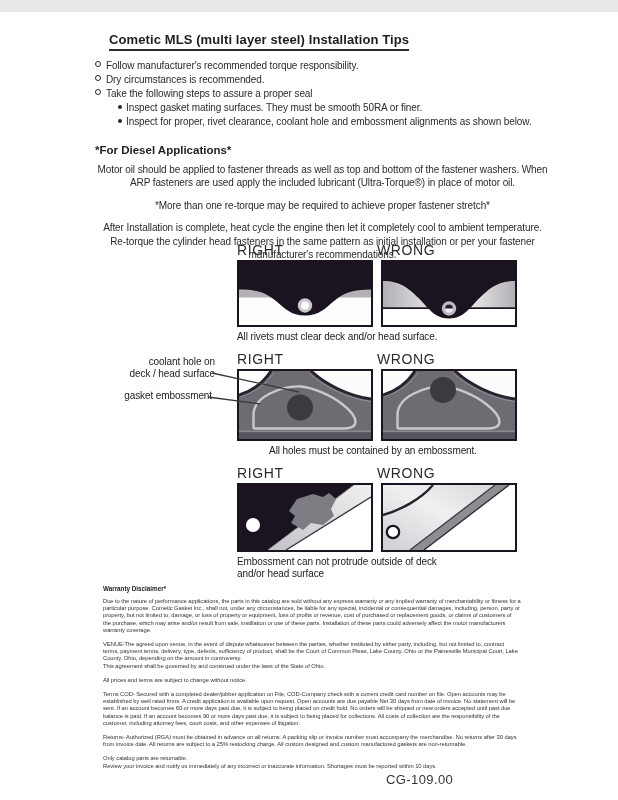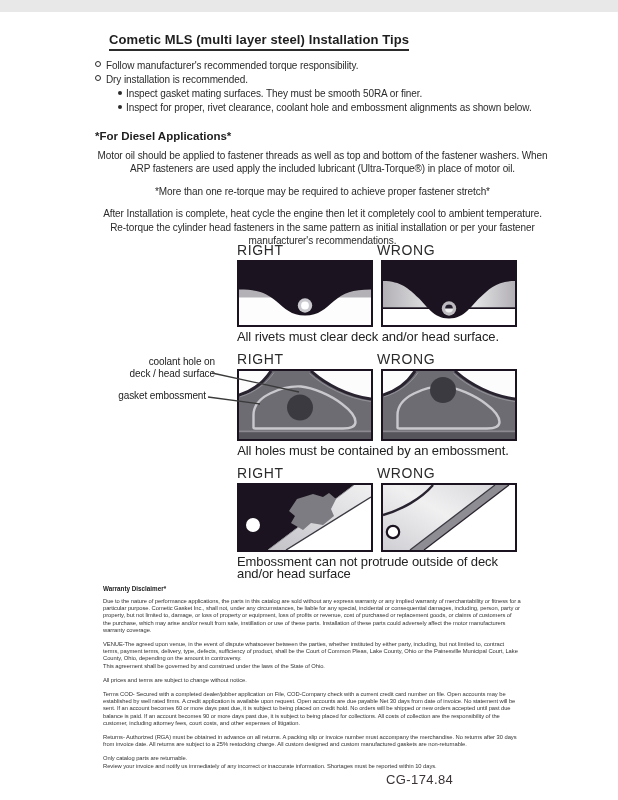--- a/index.html
+++ b/index.html
@@ -26,27 +26,27 @@
   }
   
   .diesel-heading{font-size:11.5px;font-weight:bold;color:#1e1e1e;margin:15px 0 7px 0;}
   .para{font-size:10px;line-height:13.4px;letter-spacing:-.1px;width:455px;margin:0 0 9px 0;text-align:center;}
   
   .diagrams{position:absolute;left:237px;top:230px;width:272px;}
   .dlabels{display:flex;gap:8px;margin-bottom:2px;}
   .dlabels div{width:132px;text-align:left;font-size:14px;letter-spacing:.6px;color:#2b2b2b;}
   .dimgs{display:flex;gap:8px;}
   .dimg{border:2px solid #1b1420;line-height:0;background:#fff;}
-  .dcaption{font-size:13px;line-height:12px;letter-spacing:-.1px;margin:4px 0 8px 0;color:#222;}
+  .dcaption{font-size:10px;line-height:12px;letter-spacing:-.1px;margin:4px 0 8px 0;color:#222;}
   .dcaption.center{text-align:center;}
   .pre{white-space:pre-line;}
   
   .ann{position:absolute;text-align:right;font-size:10px;line-height:11.5px;letter-spacing:-.1px;color:#222;}
   .ann-coolant{left:101px;top:344px;width:114px;}
-  .ann-emboss{left:95px;top:378px;width:111px;}
+  .ann-emboss{left:101px;top:378px;width:111px;}
   .pointer-overlay{position:absolute;left:95px;top:330px;pointer-events:none;}
   
   .legal{position:absolute;left:103px;top:573px;width:418px;color:#333;}
   .legal-heading{font-size:6.3px;font-weight:bold;margin:0 0 6px 0;color:#222;}
   .lp{font-size:5.8px;line-height:7.2px;letter-spacing:-.05px;margin:0 0 7px 0;}
   .lp.tight{margin-bottom:0;}
   
   .page-number{position:absolute;left:386px;top:760px;font-size:13px;letter-spacing:.4px;color:#3a3436;}
 </style>
 </head>
@@ -54,21 +54,24 @@
 
 <div class="page">
 
   <div class="intro">
     <h1 class="title">Cometic MLS (multi layer steel) Installation Tips</h1>
 
     <div class="tip-row">
       <span class="marker"></span><span>Follow manufacturer's recommended torque responsibility.</span>
     </div>
     <div class="tip-row">
-      <span class="marker"></span><span>Dry installation is recommended.</span>
+      <span class="marker"></span><span>Dry circumstances is recommended.</span>
+    </div>
+    <div class="tip-row">
+      <span class="marker"></span><span>Take the following steps to assure a proper seal</span>
     </div>
     <div class="sub-row">
       <span class="dot"></span><span>Inspect gasket mating surfaces.  They must be smooth 50RA or finer.</span>
     </div>
     <div class="sub-row">
       <span class="dot"></span><span>Inspect for proper, rivet clearance, coolant hole and embossment alignments as shown below.</span>
     </div>
 
     
     <div class="diesel-heading">*For Diesel Applications*</div>
@@ -212,15 +215,15 @@
     <p class="lp">Due to the nature of performance applications, the parts in this catalog are sold without any express warranty or any implied warranty of merchantability or fitness for a particular purpose.  Cometic Gasket Inc., shall not, under any circumstances, be liable for any special, incidental or consequential damages, including, person, party or property, but not limited to, damage, or loss of property or equipment, loss of profits or revenue, cost of purchased or replacement goods, or claims of customers of the purchase, which may arise and/or result from sale, instillation or use of these parts.  Installation of these parts could adversely affect the motor manufacturers warranty coverage.</p>
     <p class="lp tight">VENUE-The agreed upon venue, in the event of dispute whatsoever between the parties, whether instituted by either party, including, but not limited to, contract terms, payment terms, delivery, type, defects, sufficiency of product, shall be the Court of Common Pleas, Lake County, Ohio or the Painesville Municipal Court, Lake County, Ohio, depending on the amount in controversy.</p>
     <p class="lp">This agreement shall be governed by and construed under the laws of the State of Ohio.</p>
     <p class="lp">All prices and terms are subject to change without notice.</p>
     <p class="lp">Terms COD- Secured with a completed dealer/jobber application on File, COD-Company check with a current credit card number on file.  Open accounts may be established by well rated firms.  A credit application is available upon request.  Open accounts are due payable Net 30 days from date of invoice.  No statement will be sent.  If an account becomes 60 or more days past due, it is subject to being placed on credit hold.  No orders will be shipped or new orders accepted until past due balance is paid.  If an account becomes 90 or more days past due, it is subject to being placed for collections.  All costs of collection are the responsibility of the customer, including attorney fees, court costs, and other expenses of litigation.</p>
     <p class="lp">Returns- Authorized (RGA) must be obtained in advance on all returns.  A packing slip or invoice number must accompany the merchandise.  No returns after 30 days from invoice date.  All returns are subject to a 25% restocking charge.  All custom designed and custom manufactured gaskets are non-returnable.</p>
     <p class="lp tight">Only catalog parts are returnable.</p>
     <p class="lp">Review your invoice and notify us immediately of any incorrect or inaccurate information.  Shortages must be reported within 10 days.</p>
   </div>
 
-  <div class="page-number">CG-174.84</div>
+  <div class="page-number">CG-109.00</div>
 
 </div>
 
 </body></html>

